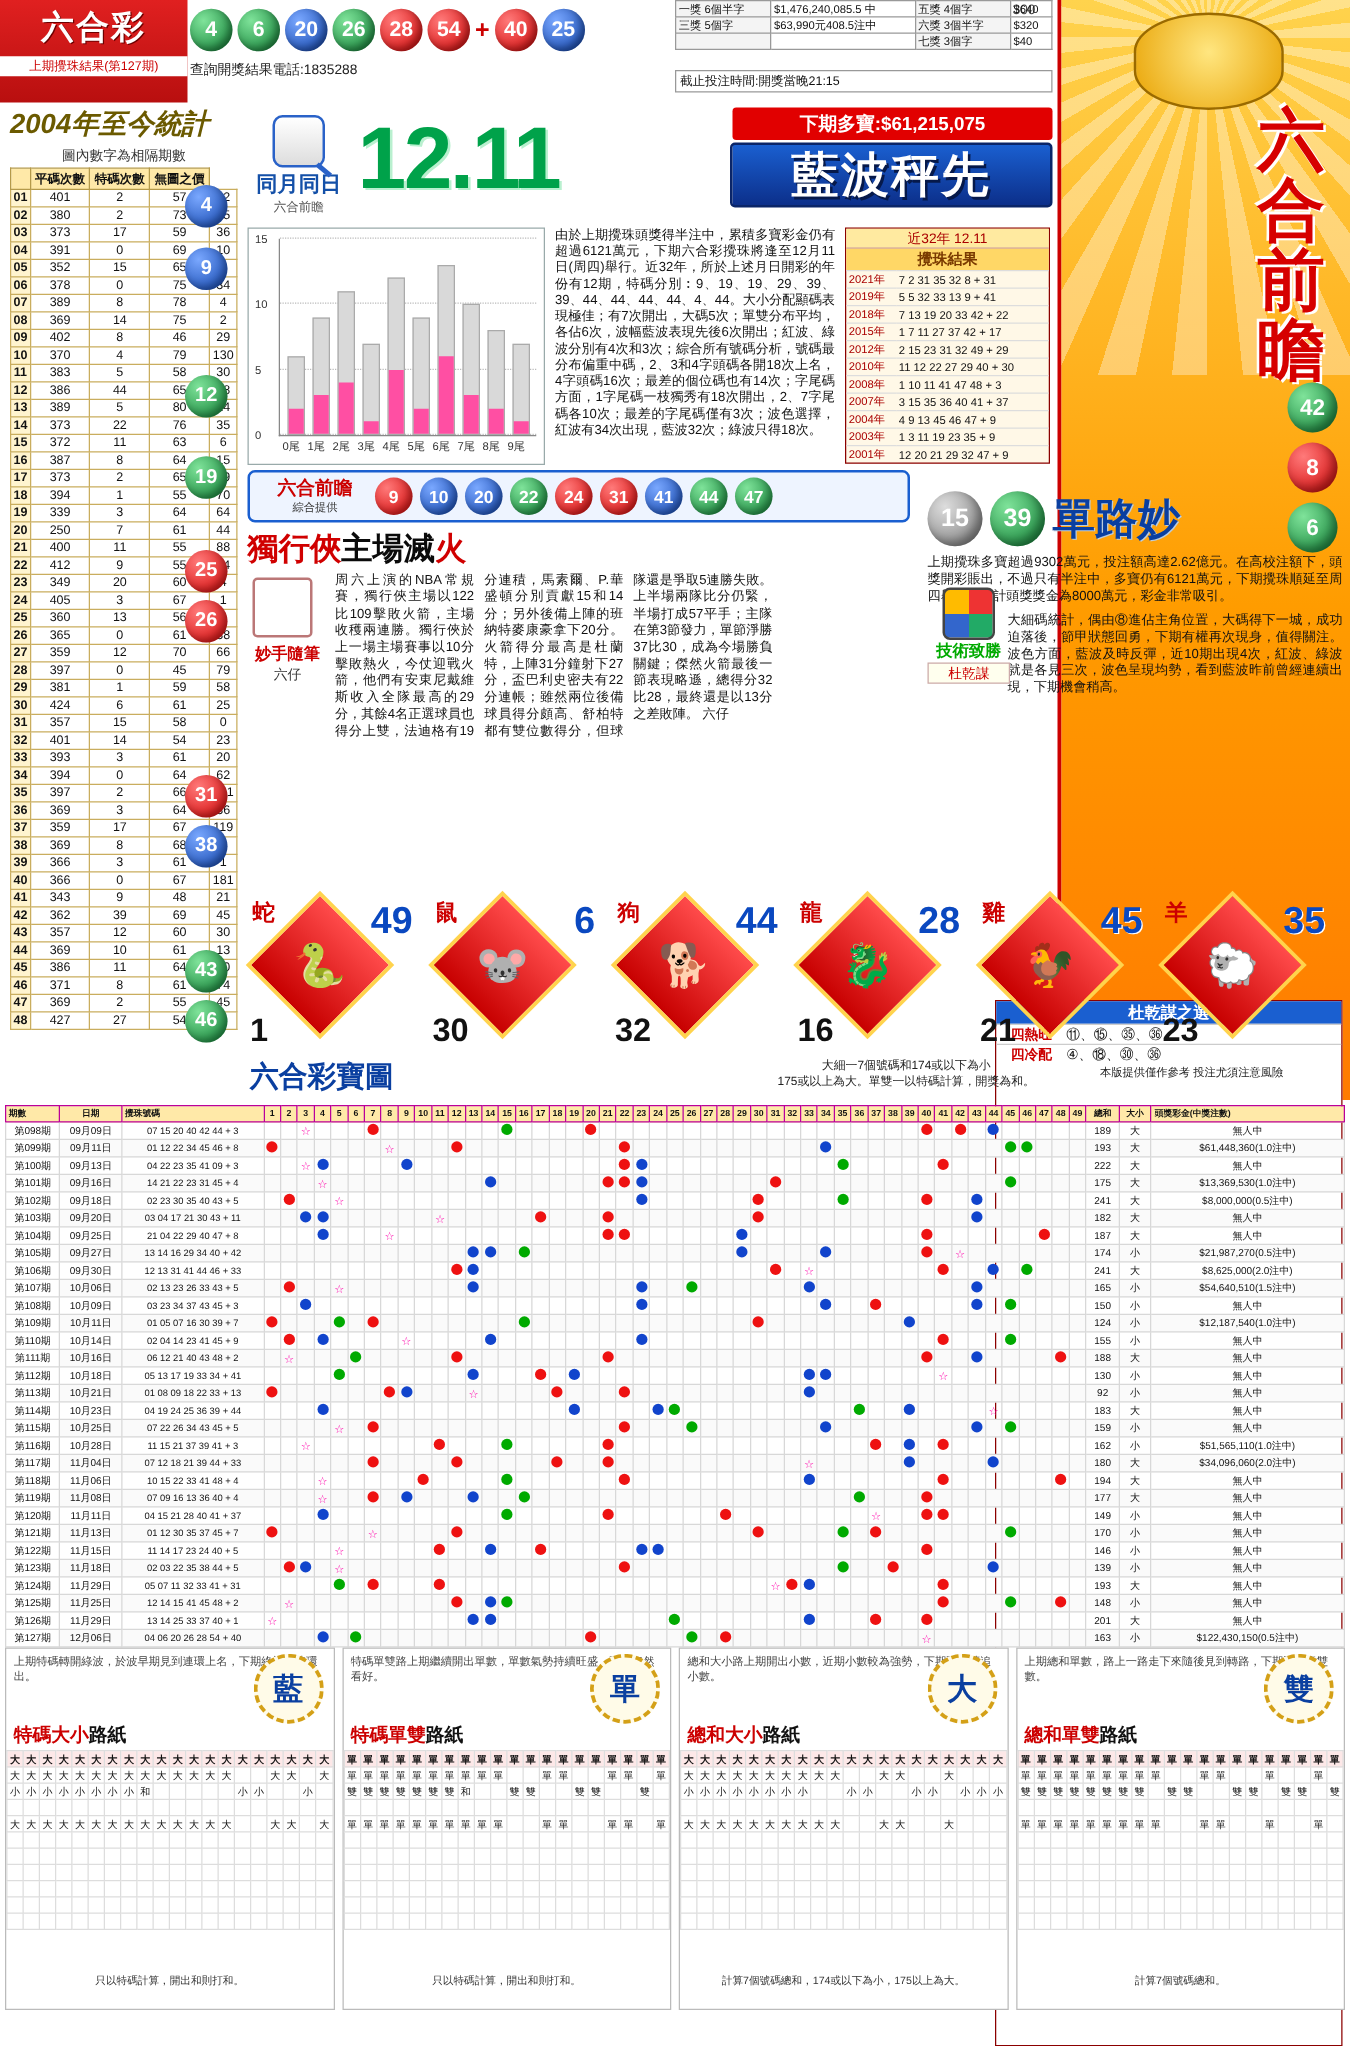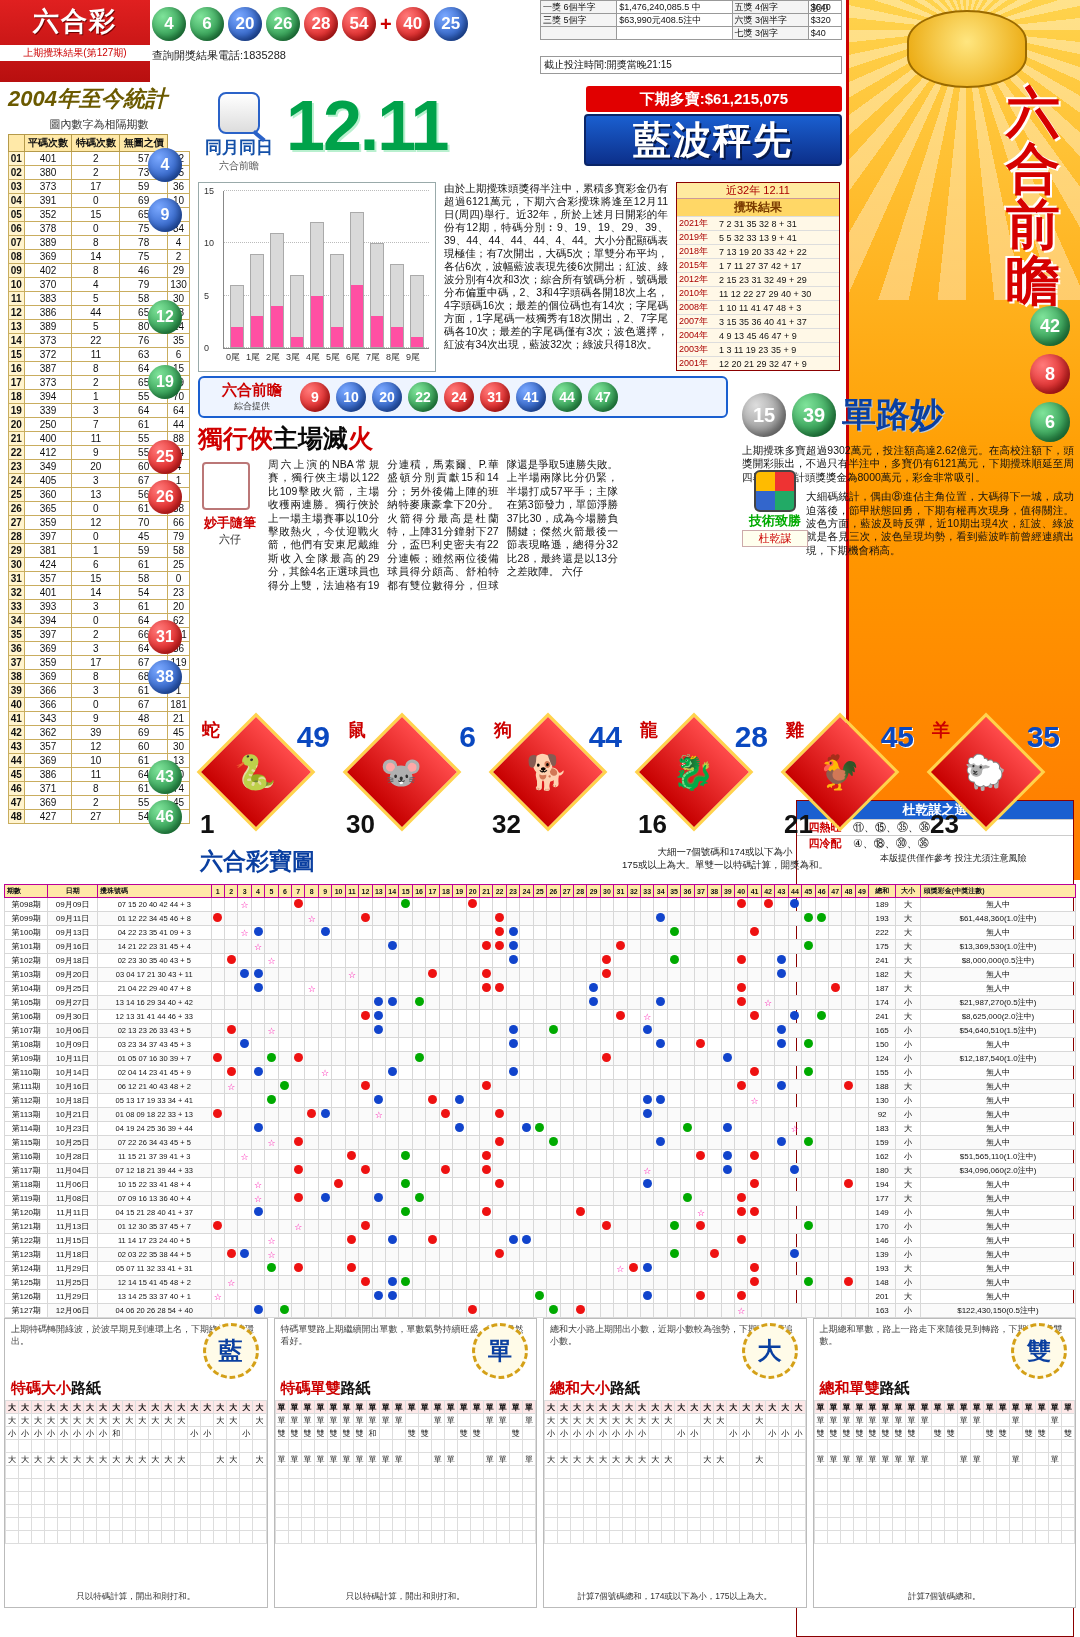--- a/index.html
+++ b/index.html
@@ -177,21 +177,21 @@
   .bpanel { flex:1; border:1px solid #bbb; background:#fff; position:relative; }
   .bpanel .note { font-size:9px; color:#444; padding:4px 6px; line-height:12px; height:58px; }
   .bpanel .seal { position:absolute; right:8px; top:4px; width:56px; height:56px; border-radius:50%;
       border:3px dashed #d4a017; display:flex; align-items:center; justify-content:center;
       font-size:24px; font-weight:bold; color:#0a3fa0; background:#fffbe8; }
   .bpanel h3 { margin:2px 0 2px 6px; font-size:15px; font-weight:bold; }
   .bpanel h3 .k { color:#c00; }
   table.road { border-collapse:collapse; width:100%; font-size:8px; table-layout:fixed;}
   table.road td { border:1px solid #ddd; height:13px; text-align:center; padding:0; }
   table.road td.hd { background:#fde8e8; font-weight:bold; }
-  .bfoot { position:absolute; left:0; right:0; bottom:4px; text-align:center; font-size:8.5px; color:#333; }
+  .bfoot { position:absolute; left:0; right:0; bottom:16px; text-align:center; font-size:8.5px; color:#333; }
 
   
   .footer { position:absolute; left:0; top:1600px; width:1080px; height:37px; background:#0b7a3b; color:#fff;}
   .footer .logo { position:absolute; left:10px; top:2px; font-size:24px; font-weight:bold; letter-spacing:-1px;}
   .footer .tiny { position:absolute; left:300px; top:10px; font-size:7.5px; color:#e8ffe8; width:770px; line-height:10px;}
 </style>
 </head>
 <body>
 
 <div class="page">

